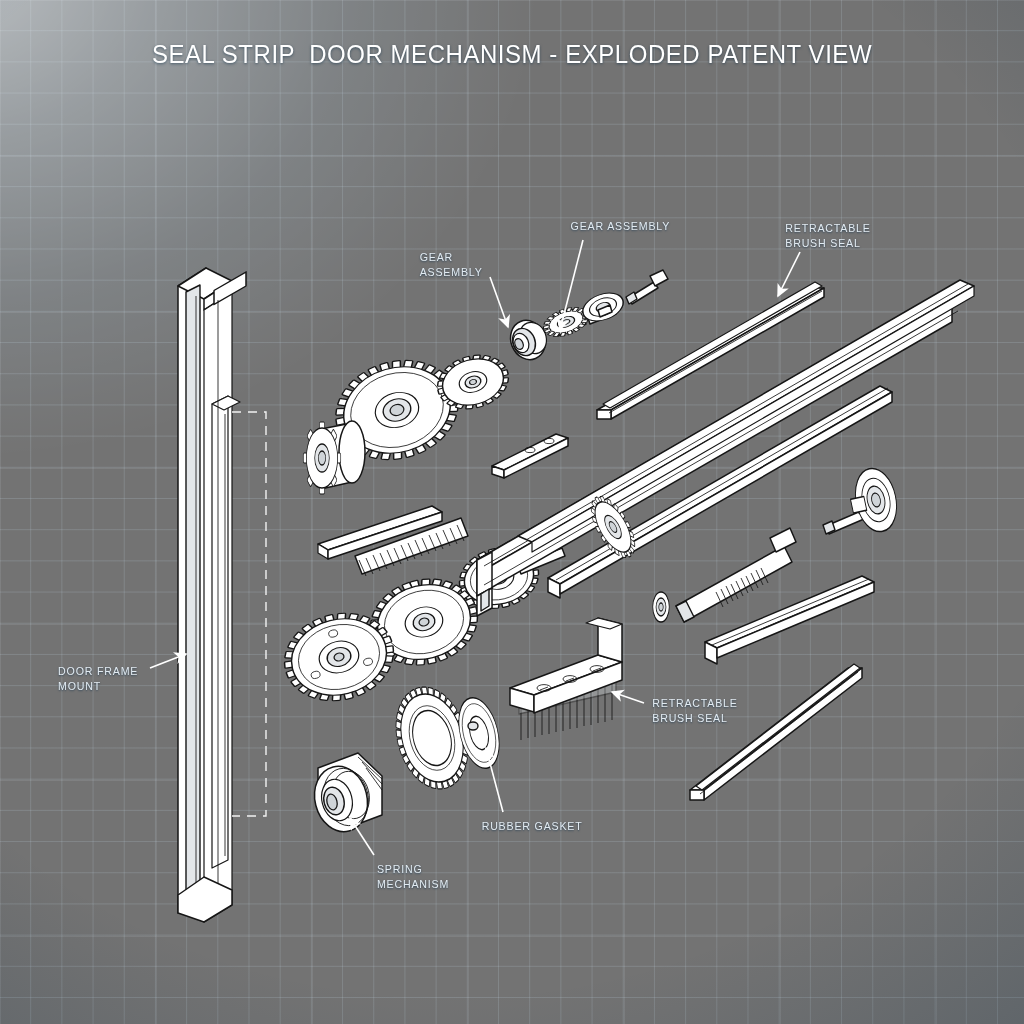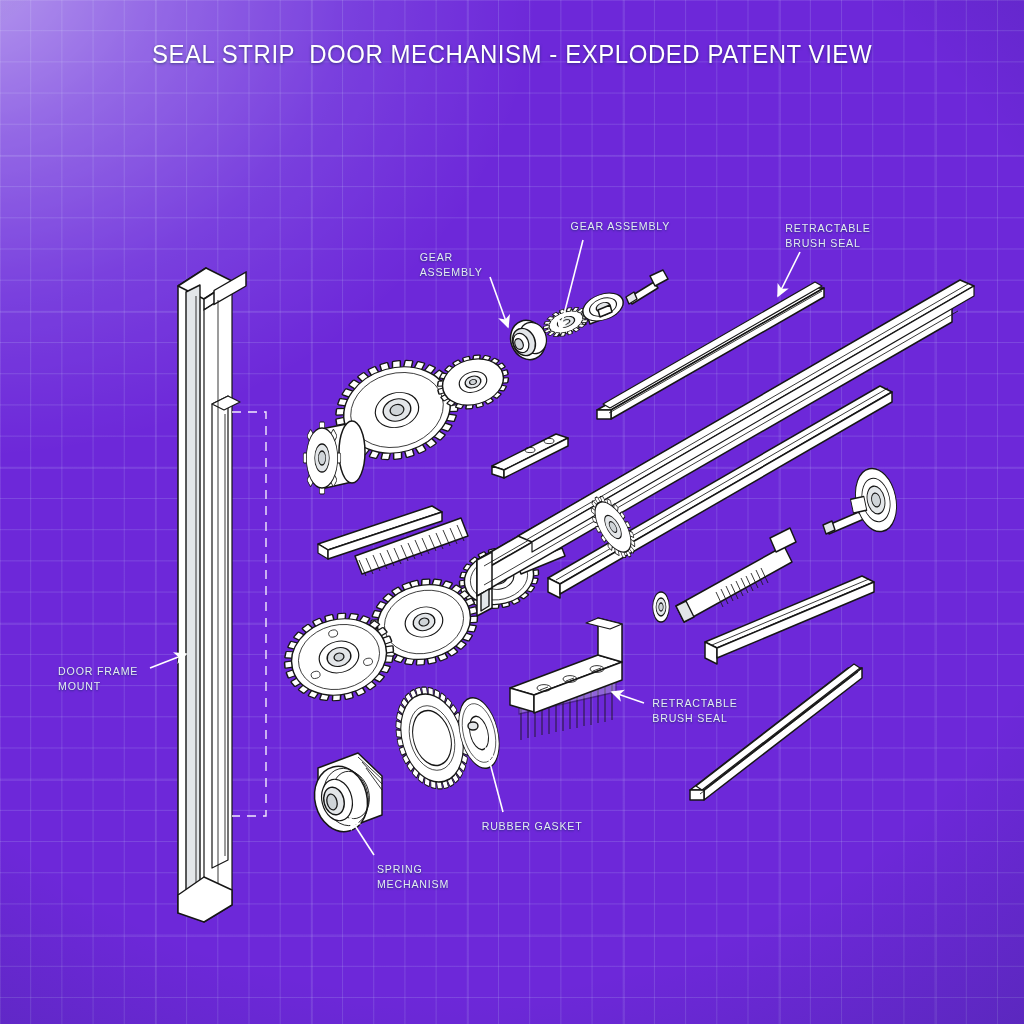--- a/index.html
+++ b/index.html
@@ -1,21 +1,21 @@
 <!DOCTYPE html>
 <html><head>
 <meta charset="utf-8">
 <style>
   html,body{margin:0;padding:0;background:#13466b;}
   #stage{
     position:relative;
     width:1024px;height:1024px;
     overflow:hidden;
     font-family:"Liberation Sans","DejaVu Sans",sans-serif;
-    background:#6d28d9;
+    background:#737373;
   }
   
   #grid{
     position:absolute;inset:0;
     background-image:
       linear-gradient(to right, rgba(210,235,250,.16) 1.3px, transparent 1.3px),
       linear-gradient(to bottom, rgba(210,235,250,.16) 1.3px, transparent 1.3px);
     background-size:31.2px 31.2px;
     background-position:-1px -1px;
   }

